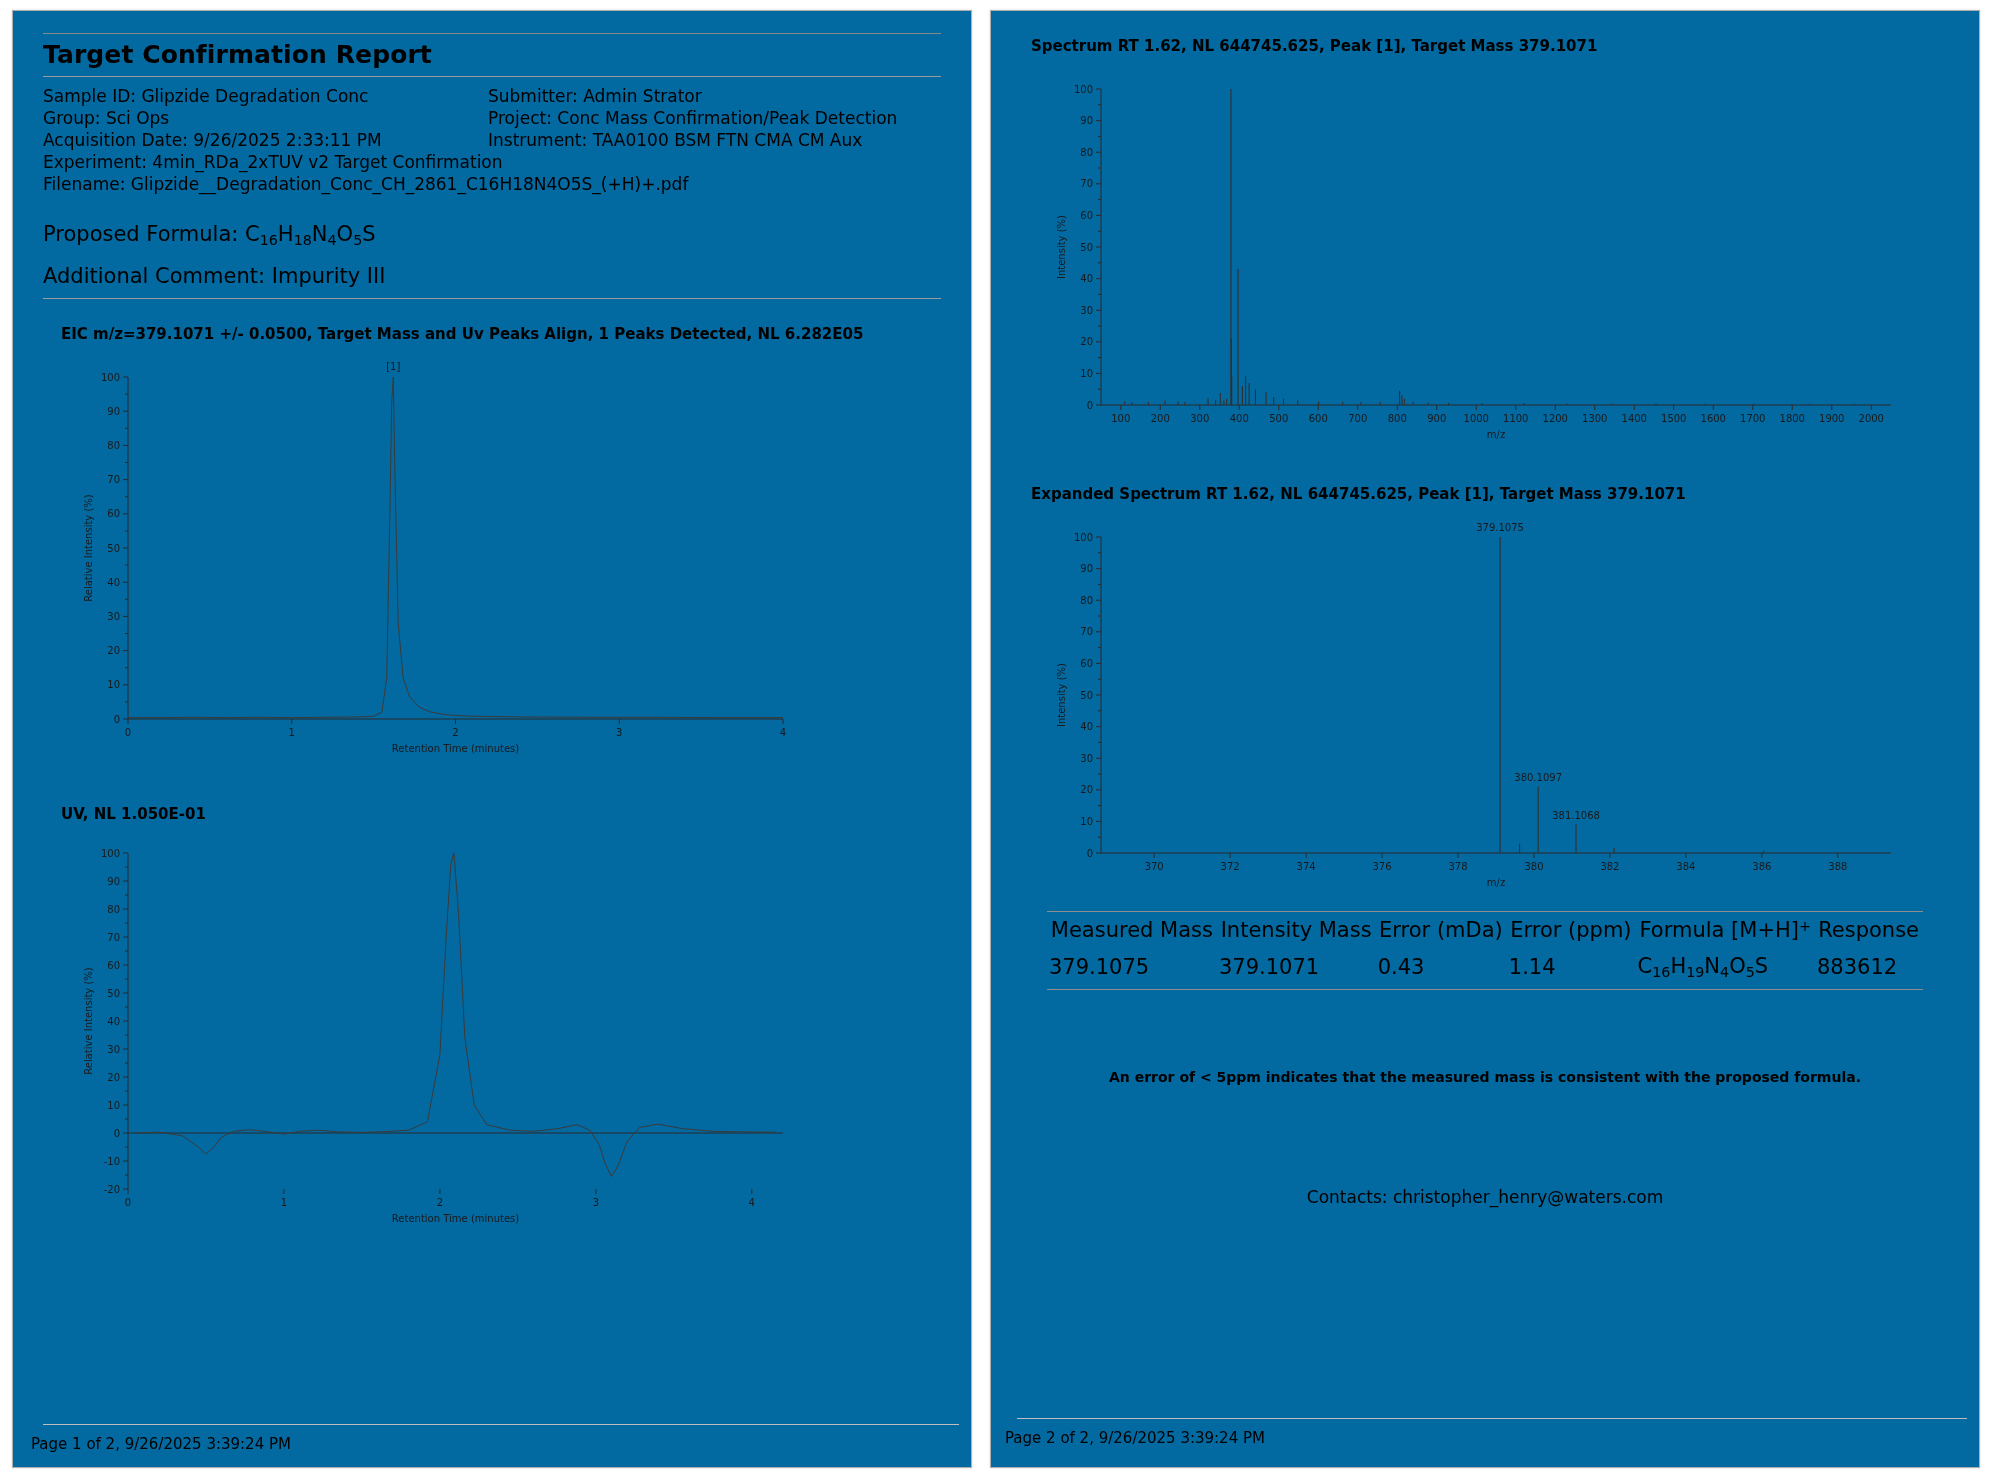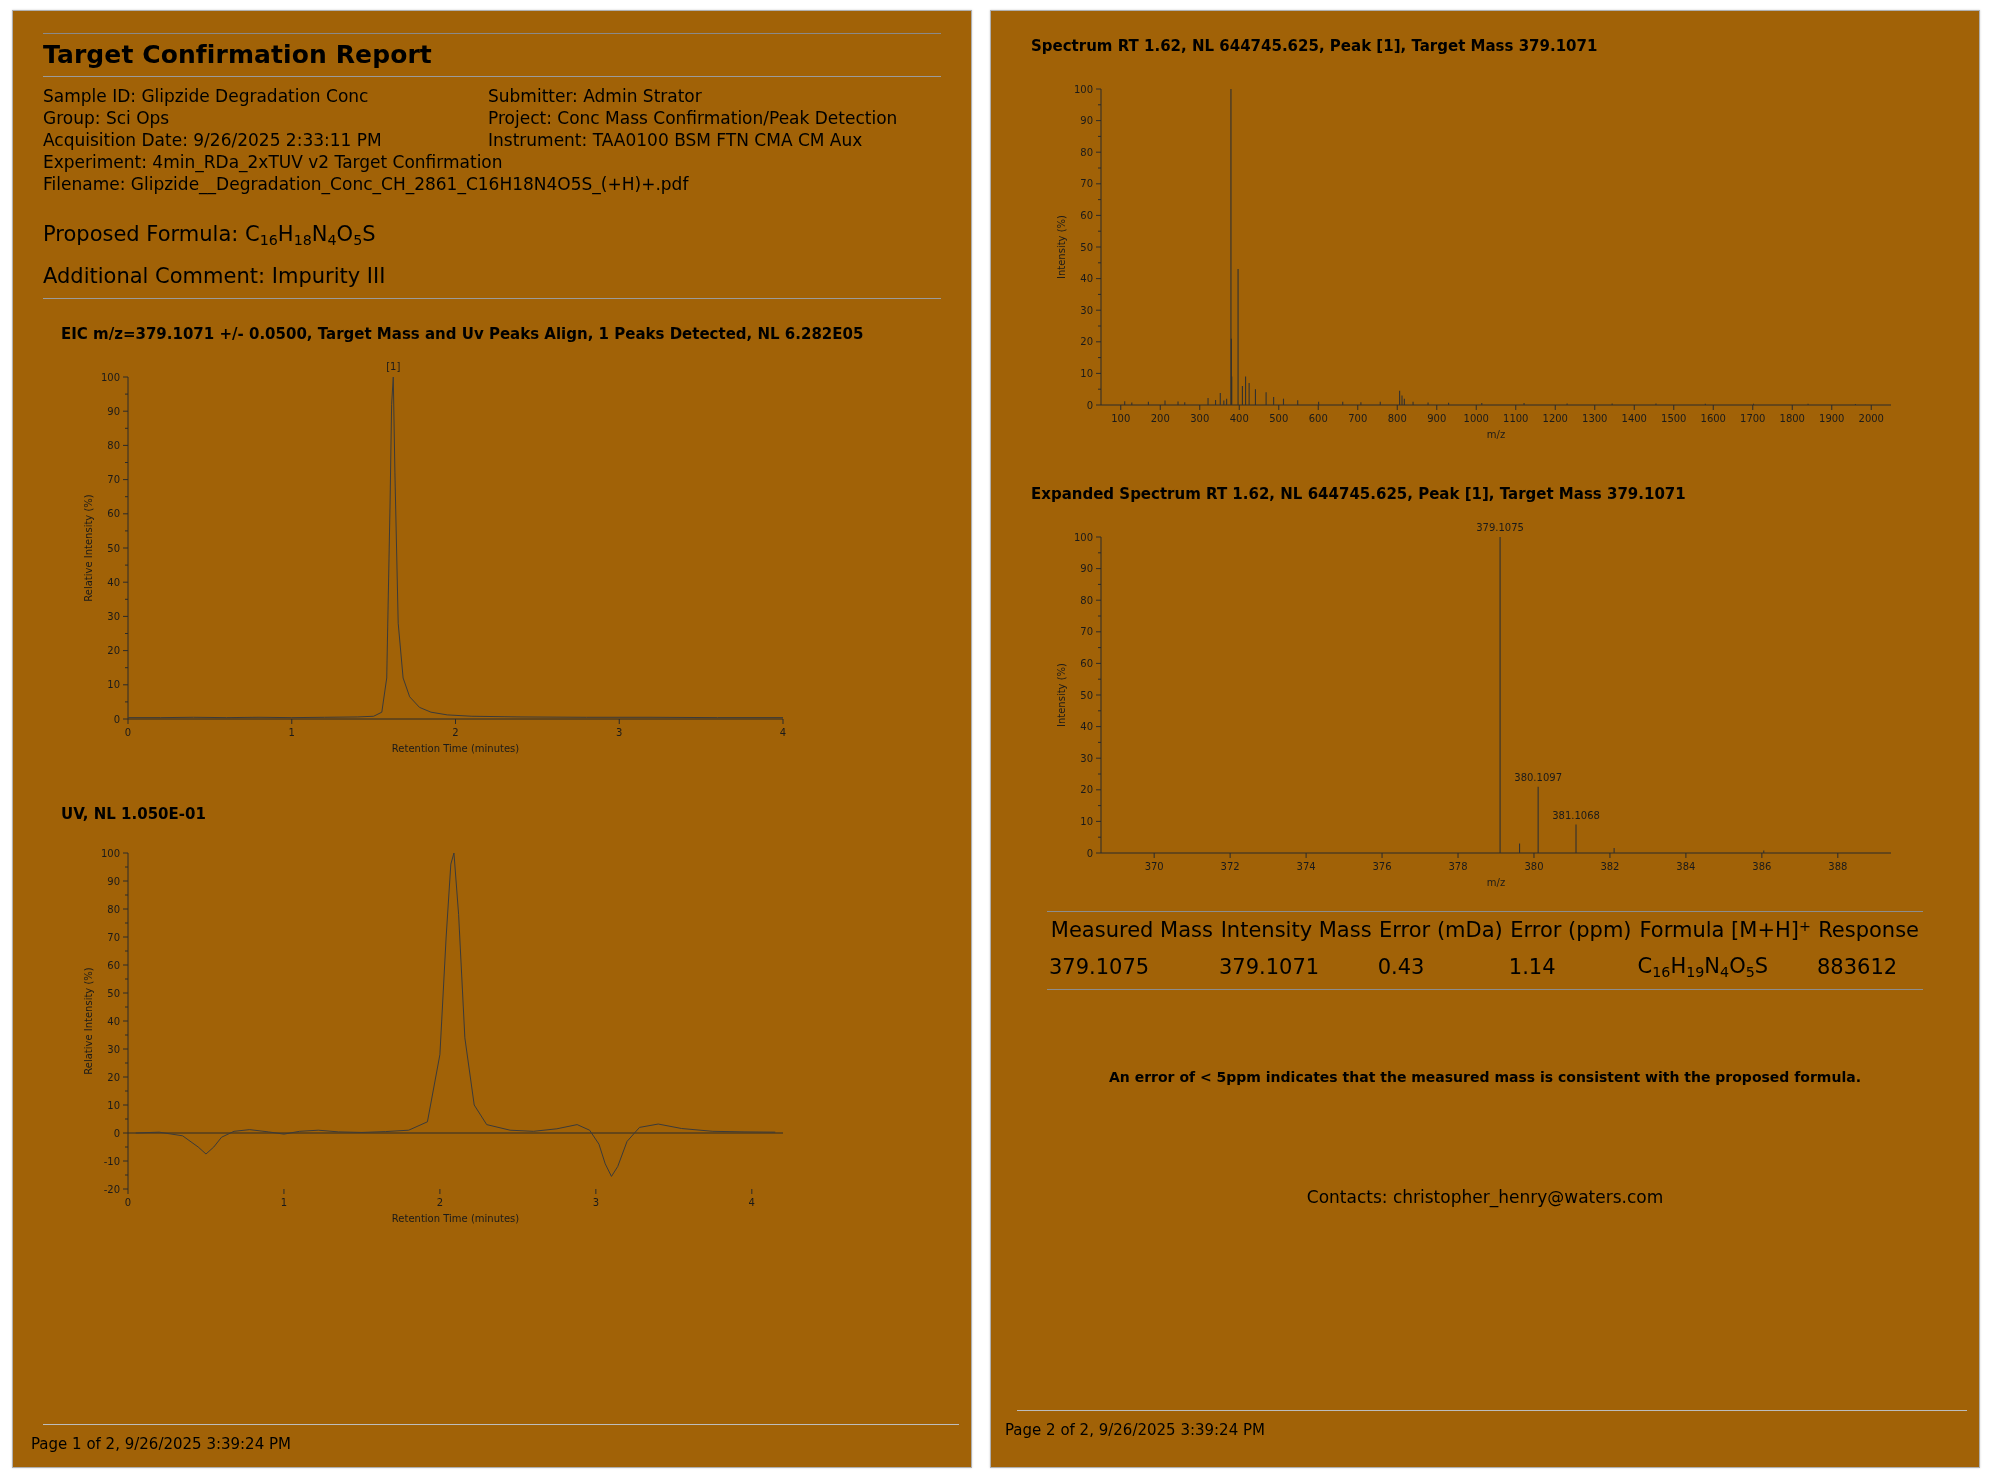--- a/index.html
+++ b/index.html
@@ -6,21 +6,21 @@
   html, body { margin: 0; padding: 0; }
   body {
     width: 2000px; height: 1480px;
     background: #ffffff;
     font-family: "DejaVu Sans", "Liberation Sans", sans-serif;
     color: #000;
     overflow: hidden;
   }
   .spread { display: flex; width: 2000px; height: 1480px; padding: 10px 12px; gap: 18px; }
   .page {
-    background: #a16207;
+    background: #0369a1;
     border: 1px solid #b0b0b0;
     box-shadow: 0 0 2px rgba(0,0,0,0.18);
     position: relative;
     flex: 0 0 auto;
   }
   .page-left  { width: 960px; height: 1458px; }
   .page-right { width: 990px; height: 1458px; }
 
   .pad { padding: 22px 30px 0 30px; }
 
@@ -69,21 +69,21 @@
     font-size: 14px; font-weight: bold; text-align: center;
     margin: 78px 62px 0 62px; line-height: 1.35;
   }
   .contacts {
     font-size: 17px; text-align: center; margin-top: 100px;
   }
   .footer {
     position: absolute; left: 0; right: 0; bottom: 0;
     font-size: 15px; padding: 0 0 14px 18px;
   }
-  .footer-r { padding-left: 14px; bottom: 14px; }
+  .footer-r { padding-left: 14px; bottom: 6px; }
   .footer-top-rule { border-top: 1px solid #bdbdbd; margin: 0 12px 10px 12px; }
 </style>
 </head>
 <body>
 
 <div class="spread">
 
   <div class="page page-left">
     <div class="pad">
       <div class="rule"></div>

